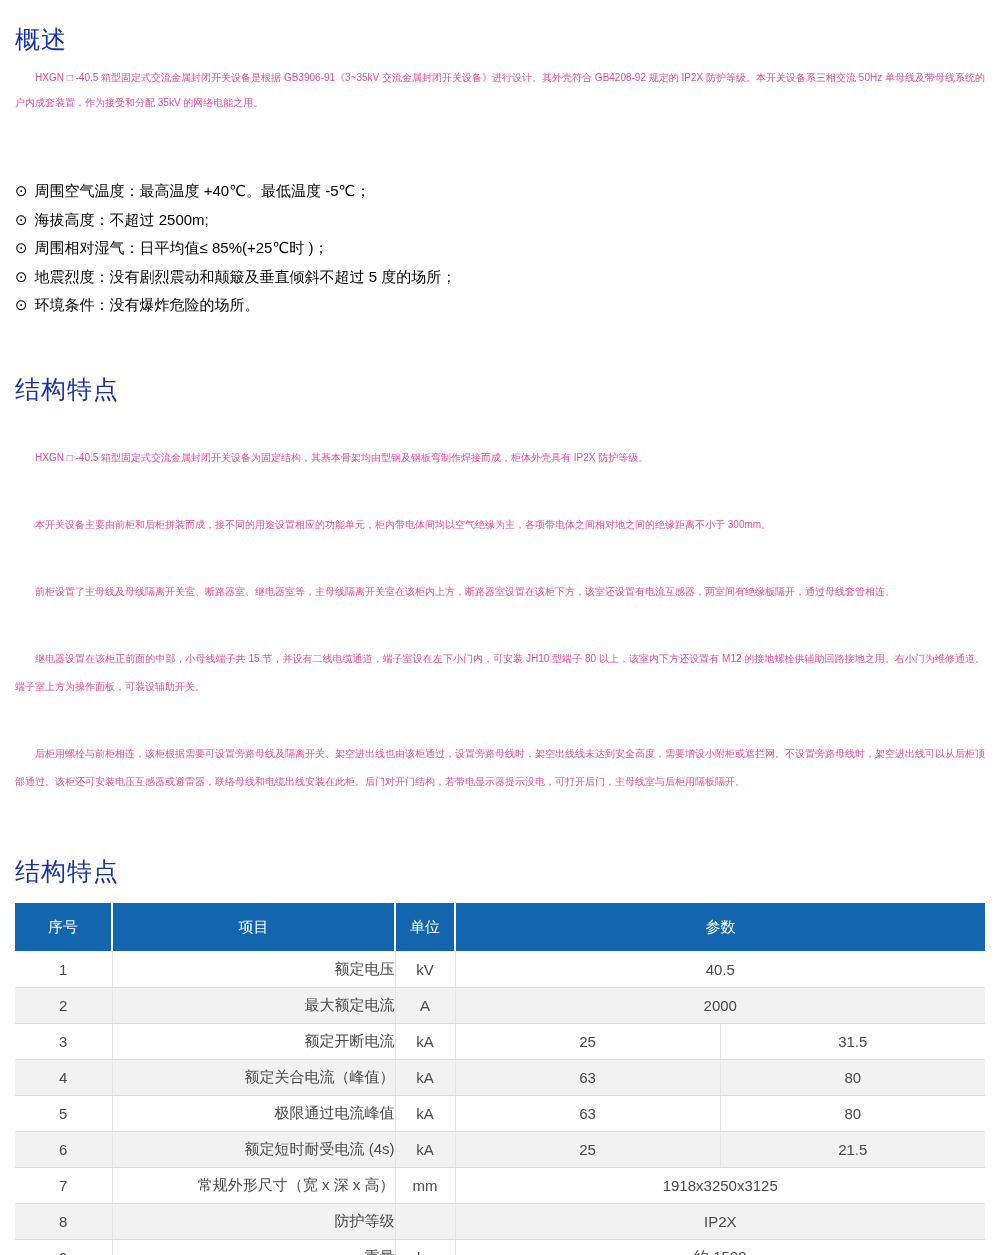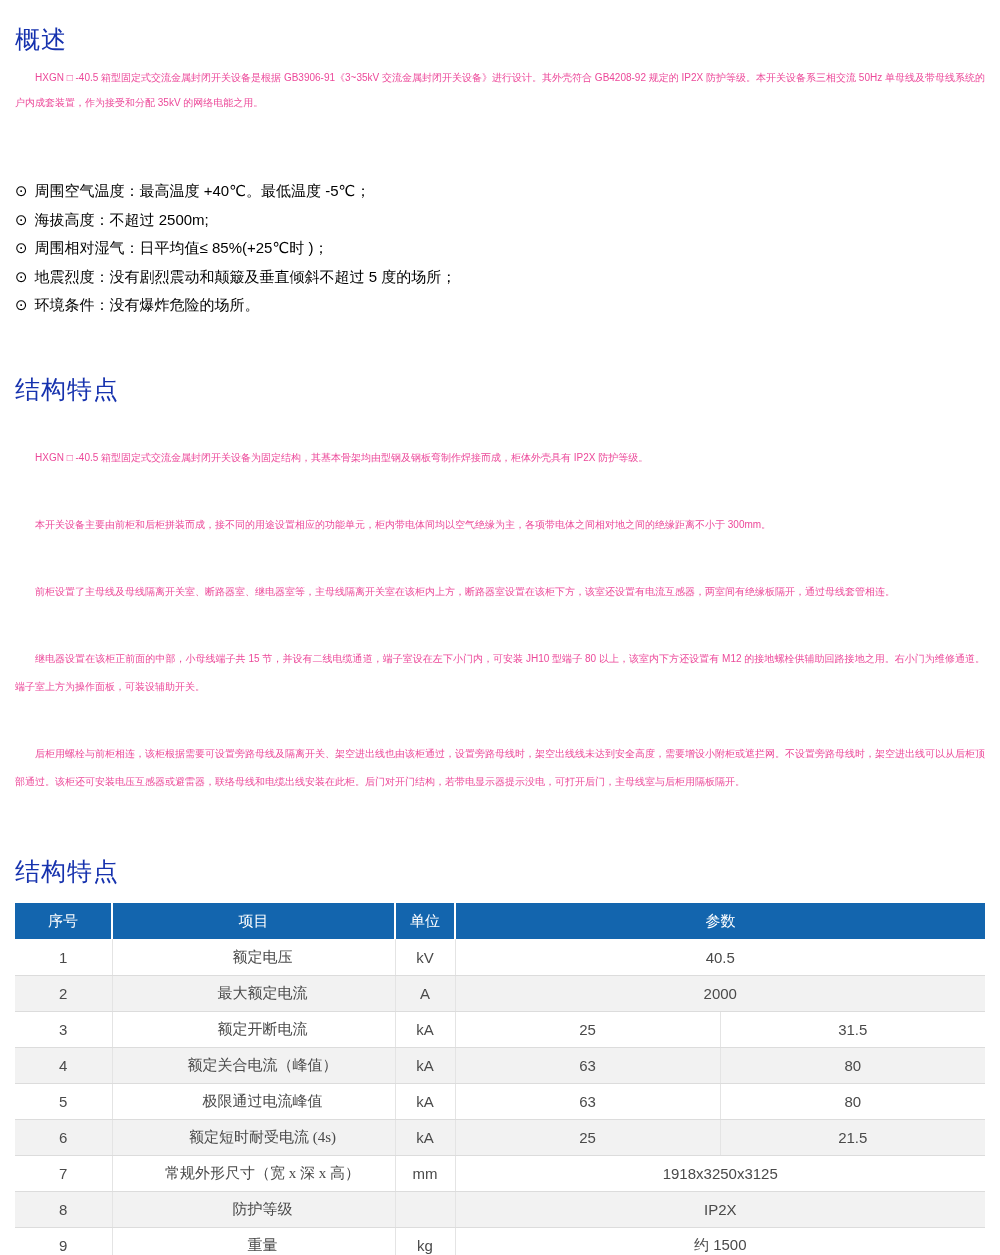--- a/index.html
+++ b/index.html
@@ -58,40 +58,39 @@
     margin-top:16px;
     border-collapse:collapse;
     table-layout:fixed;
     width:970px;
   }
   table.tech-table thead th{
     background:var(--header-blue);
     color:#ffffff;
     font-weight:normal;
     font-size:15px;
-    height:36px;
+    height:48px;
     text-align:center;
     border-right:2px solid #ffffff;
     padding:0;
   }
   table.tech-table thead th:last-child{border-right:none;margin-top:43px;}
   table.tech-table tbody td{
     height:36px;
     font-size:15px;
     color:#4a4a4a;
     text-align:center;
     border-bottom:1px solid #dcdcdc;
     border-right:1px solid #e4e4e4;
     padding:0;
   }
   table.tech-table tbody td:last-child{border-right:none;}
   table.tech-table tbody td.item{
-    text-align:center;
+    text-align:right;
     padding-left:18px;
-    font-family:Liberation Serif, serif;
   }
   table.tech-table tbody tr.alt{background:var(--row-alt);}
   table.tech-table tbody tr:last-child td{border-bottom:2px solid #a8a8a8;}
 </style>
 </head>
 <body>
 
 <div class="page">
 
   <section class="section-overview">

